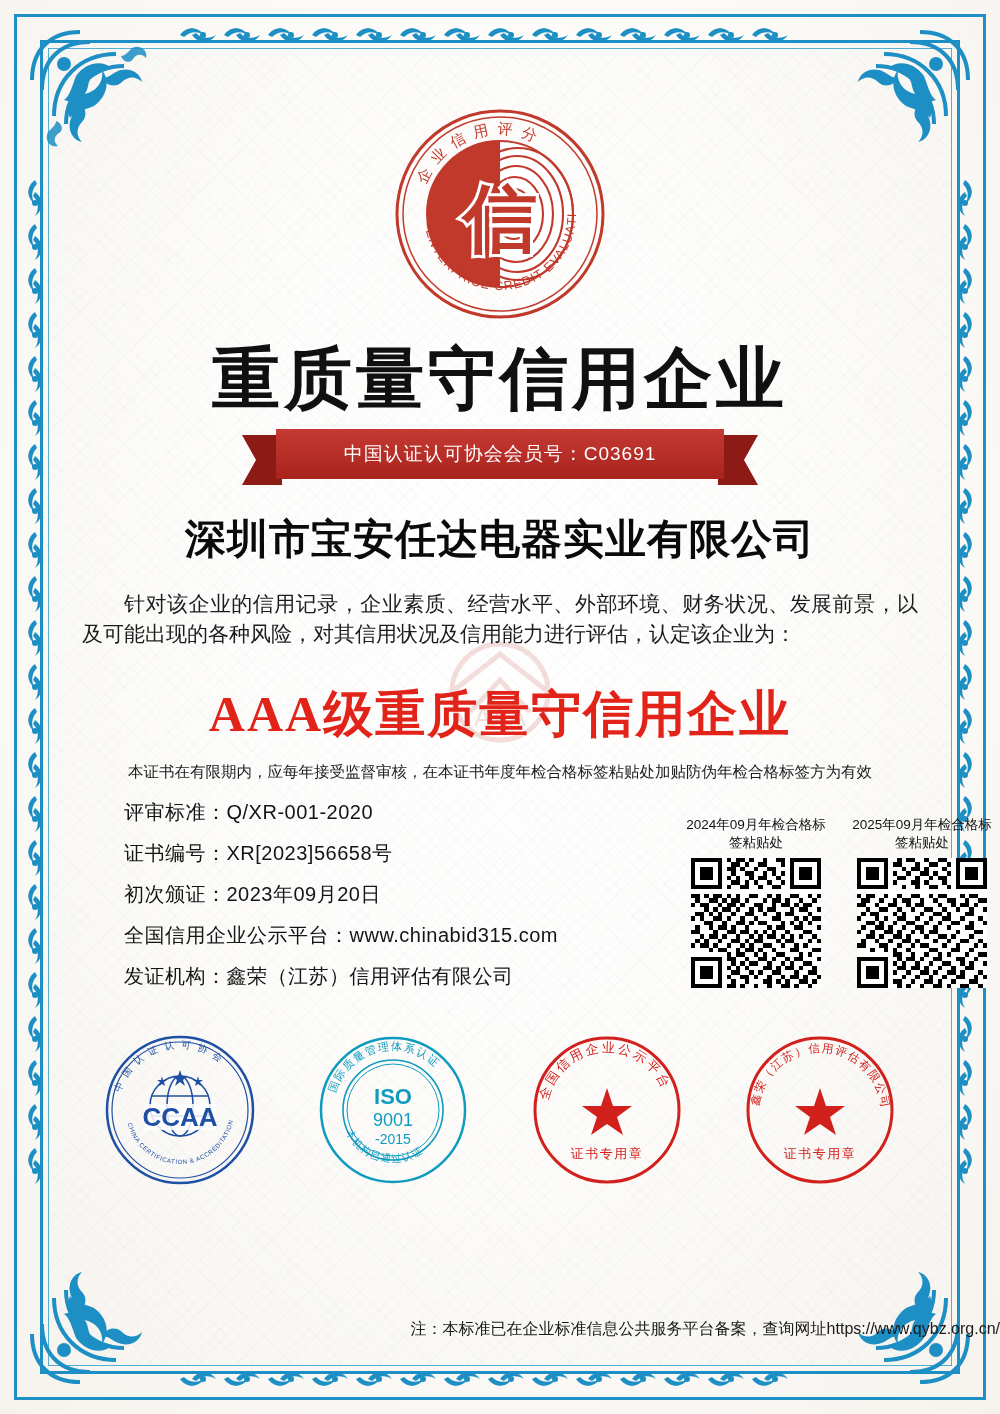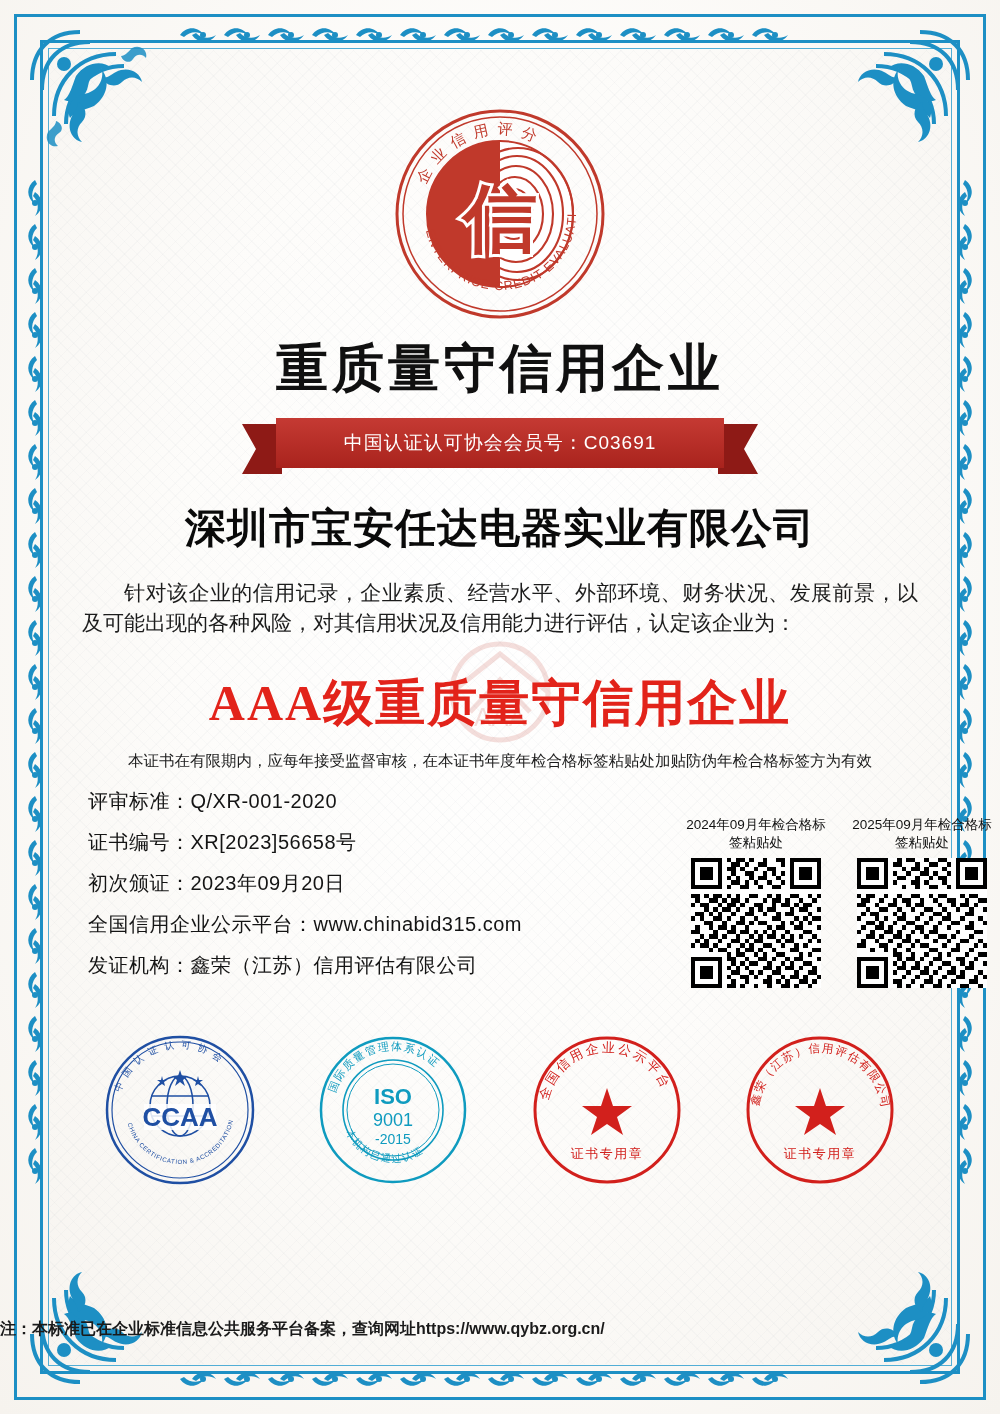--- a/index.html
+++ b/index.html
@@ -107,30 +107,30 @@
   .code-line {
     margin-top: 22px;
     font-size: 20px;
     color: #1a1a1a;
     letter-spacing: .5px;
     font-family: "Liberation Sans", sans-serif;
   }
 
   .main-title {
     margin-top: 14px;
-    font-size: 52px;
+    font-size: 68px;
     font-weight: bold;
     letter-spacing: 4px;
     color: #101010;
   }
 
   
   .ribbon {
     position: relative;
-    margin: 14px auto 0;
+    margin: 4px auto 0;
     width: 516px;
     height: 61px;
   }
   .ribbon .band {
     position: absolute;
     left: 34px; right: 34px; top: 0; height: 50px;
     background: linear-gradient(180deg, #c53a33 0%, #a9231d 100%);
   }
   .ribbon .tail {
     position: absolute;
@@ -186,20 +186,21 @@
   
   .details {
     margin: 16px 0 0 28px;
     text-align: left;
   }
   .details .row {
     font-size: 20px;
     color: #141414;
     margin-bottom: 14px;
     letter-spacing: .5px;
+    margin-left: 36px;
   }
   .details .row .label { }
   .details .row .value { }
 
   
   .qr-area {
     position: absolute;
     right: 4px;
     top: 816px;
     display: flex;
@@ -229,24 +230,23 @@
     padding: 0 60px;
     box-sizing: border-box;
   }
   .seal { width: 160px; height: 160px; position: relative; }
   .seal svg { display: block; }
 
   .footer-note {
     position: absolute;
     left: 0; right: 0;
     bottom: 74px;
-    text-align: left;
+    text-align: right;
     font-size: 16px;
     color: #1a1a1a;
-    font-weight: bold;
   }
 </style>
 </head>
 <body>
 
 <div id="certificate">
 
   <div class="guilloche"></div>
   <div class="border-outer"></div>
   <div class="border-inner"></div>

